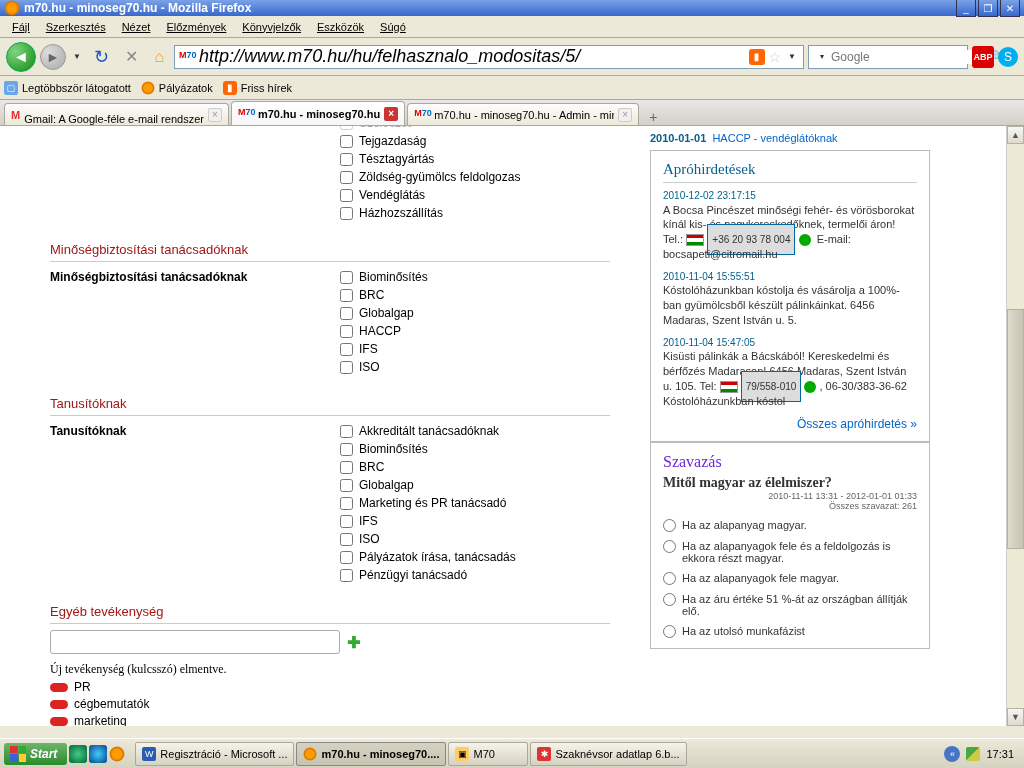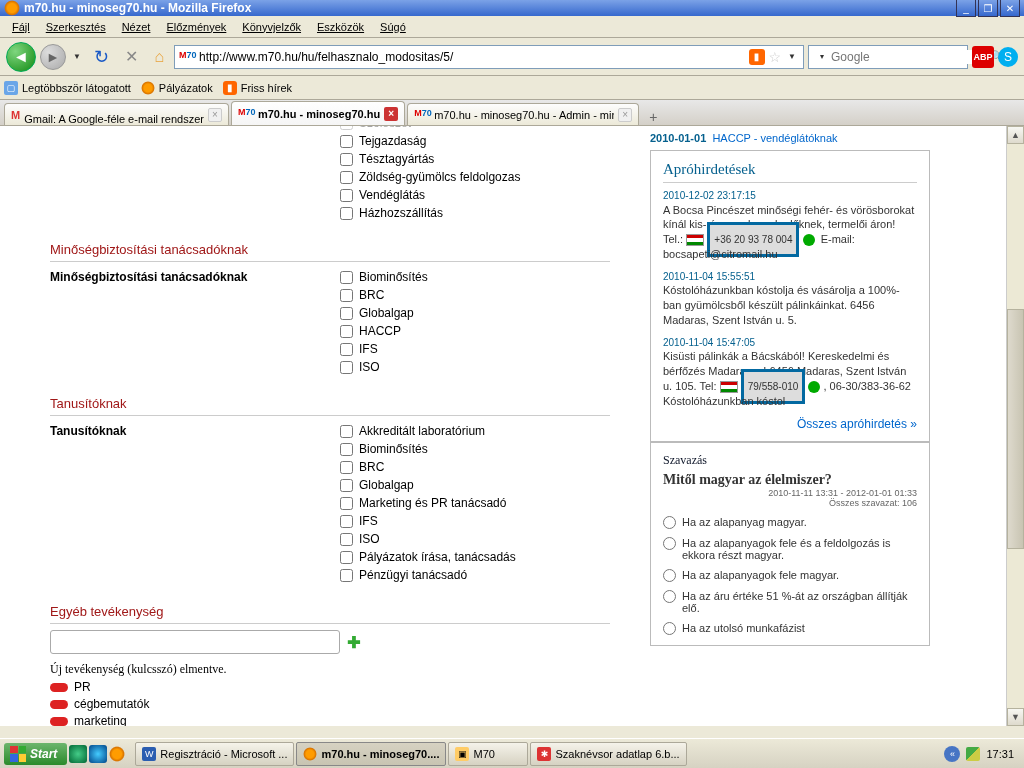--- a/index.html
+++ b/index.html
@@ -23,21 +23,21 @@
 .nav-back { width: 30px; height: 30px; border-radius: 50%; background: radial-gradient(circle at 30% 30%, #7fd67f, #128a12); display: flex; align-items: center; justify-content: center; color: #fff; font-size: 16px; border: 1px solid #0a5; cursor: pointer; }
 .nav-fwd { width: 26px; height: 26px; border-radius: 50%; background: radial-gradient(circle at 30% 30%, #ddd, #aaa); color: #666; display: flex; align-items: center; justify-content: center; font-size: 14px; border: 1px solid #999; }
 .nav-dd { font-size: 8px; color: #333; padding: 0 3px; }
 .nav-reload { color: #1a5ac6; font-size: 18px; padding: 0 6px; cursor: pointer; }
 .nav-stop { color: #888; font-size: 16px; padding: 0 6px; }
 .nav-home { color: #e8a33d; font-size: 16px; padding: 0 6px; cursor: pointer; }
 .url-bar { flex: 1; display: flex; align-items: center; background: #fff; border: 1px solid #7f9db9; height: 24px; padding: 0 4px; gap: 4px; }
 .url-favicon { width: 16px; height: 14px; font-size: 9px; font-weight: bold; }
 .url-favicon .m { color: #d00; }
 .url-favicon .n { color: #06b; }
-.url-input { flex: 1; border: none; outline: none; font-size: 12px; }
+.url-input { flex: 1; border: none; outline: none; font-size: 18px; font-style: italic; }
 .rss-ic { width: 16px; height: 16px; background: #f60; color: #fff; font-size: 10px; border-radius: 3px; display: flex; align-items: center; justify-content: center; }
 .star-ic { color: #ccc; font-size: 14px; }
 .search-box { width: 160px; display: flex; align-items: center; background: #fff; border: 1px solid #7f9db9; height: 24px; padding: 0 4px; gap: 4px; }
 .search-input { flex: 1; border: none; outline: none; font-size: 12px; color: #888; }
 .abp { width: 22px; height: 22px; background: #d00; color: #fff; border-radius: 3px; font-size: 9px; font-weight: bold; display: flex; align-items: center; justify-content: center; }
 .skype { width: 20px; height: 20px; background: #00aff0; border-radius: 50%; display: flex; align-items: center; justify-content: center; color: #fff; font-size: 12px; }
 
 
 .bookbar { background: #ece9d8; height: 24px; display: flex; align-items: center; padding: 0 4px; gap: 10px; border-bottom: 1px solid #aca899; }
 .bookitem { display: flex; align-items: center; gap: 4px; font-size: 11px; cursor: pointer; }
@@ -77,24 +77,24 @@
 
 
 .sidebar { width: 320px; padding: 6px 30px 0 10px; font-size: 11px; color: #333; }
 .side-link { color: #0066cc; }
 .side-date { color: #05608e; font-weight: bold; }
 .box { border: 1px solid #bbb; background: #fff; margin-top: 0; padding: 10px 12px; }
 .box-h { color: #05608e; font-size: 15px; font-family: Georgia, serif; border-bottom: 1px solid #ccc; padding-bottom: 4px; margin-bottom: 6px; }
 .ad-item { margin-bottom: 8px; font-size: 11px; line-height: 1.35; }
 .ad-ts { color: #05608e; font-size: 10px; }
 .flag { display: inline-block; width: 18px; height: 12px; background: linear-gradient(#c00 33%, #fff 33% 66%, #080 66%); border: 1px solid #999; vertical-align: middle; }
-.phone-b { background: #ddd; border: 3px solid #0369a1; padding: 9px 4px; font-size: 10px; }
+.phone-b { background: #ddd; border: 1px solid #0369a1; padding: 9px 4px; font-size: 10px; }
 .mail-ic { width: 12px; height: 12px; background: #0a0; border-radius: 50%; display: inline-block; vertical-align: middle; }
 .all-ads { text-align: right; color: #0066cc; font-size: 12px; margin-top: 6px; }
-.poll-h { color: #0f172a; font-size: 12px; font-family: Georgia, serif; }
+.poll-h { color: #6d28d9; font-size: 16px; font-family: Georgia, serif; }
 .poll-q { font-size: 14px; font-family: Georgia, serif; font-weight: bold; margin-top: 4px; }
 .poll-meta { text-align: right; font-size: 9px; color: #666; }
 .poll-opt { display: flex; align-items: flex-start; gap: 6px; font-size: 11px; margin-top: 8px; }
 
 
 .taskbar { position: absolute; left: 0; right: 0; bottom: 0; height: 30px; background: linear-gradient(#ece9d8,#d6d2c2); border-top: 1px solid #fff; display: flex; align-items: center; padding: 0 4px; gap: 2px; }
 .start-btn { background: linear-gradient(#6db56d,#2a8a2a); color: #fff; font-weight: bold; font-style: italic; padding: 3px 10px 3px 6px; border-radius: 3px; display: flex; align-items: center; gap: 4px; font-size: 12px; cursor: pointer; }
 .start-logo { width: 16px; height: 16px; display: grid; grid-template-columns: 1fr 1fr; grid-template-rows: 1fr 1fr; gap: 1px; }
 .start-logo span:nth-child(1){background:#d33;} .start-logo span:nth-child(2){background:#3a3;} .start-logo span:nth-child(3){background:#36d;} .start-logo span:nth-child(4){background:#fc3;}
 .ql { width: 18px; height: 18px; border-radius: 3px; display: flex; align-items: center; justify-content: center; font-size: 11px; }
@@ -251,21 +251,21 @@
             </div>
           </div>
       </div>
 
       <div class="section-h">Tanusítóknak</div>
       <div class="row">
         <div class="row-label">Tanusítóknak</div>
         <div class="opts" id="sec2-opts">
             <div class="opt">
               <input type="checkbox" style="">
-              <span>Akkreditált laboratórium</span>
+              <span>Akkreditált tanácsadóknak</span>
             </div>
             <div class="opt">
               <input type="checkbox" style="">
               <span>Biominősítés</span>
             </div>
             <div class="opt">
               <input type="checkbox" style="">
               <span>BRC</span>
             </div>
             <div class="opt">
@@ -351,21 +351,21 @@
           <span>, 06-30/383-36-62 Kóstolóházunkban kóstol</span>
         </div>
 
         <div class="all-ads">Összes apróhirdetés »</div>
       </div>
 
       <div class="box">
         <div class="poll-h">Szavazás</div>
         <div class="poll-q">Mitől magyar az élelmiszer?</div>
         <div class="poll-meta">2010-11-11 13:31 - 2012-01-01 01:33</div>
-        <div class="poll-meta">Összes szavazat: 106</div>
+        <div class="poll-meta">Összes szavazat: 261</div>
         <div id="poll-opts">
             <div class="poll-opt">
               <input type="radio" name="poll" style="">
               <span>Ha az alapanyag magyar.</span>
             </div>
             <div class="poll-opt">
               <input type="radio" name="poll" style="">
               <span>Ha az alapanyagok fele és a feldolgozás is ekkora részt magyar.</span>
             </div>
             <div class="poll-opt">

